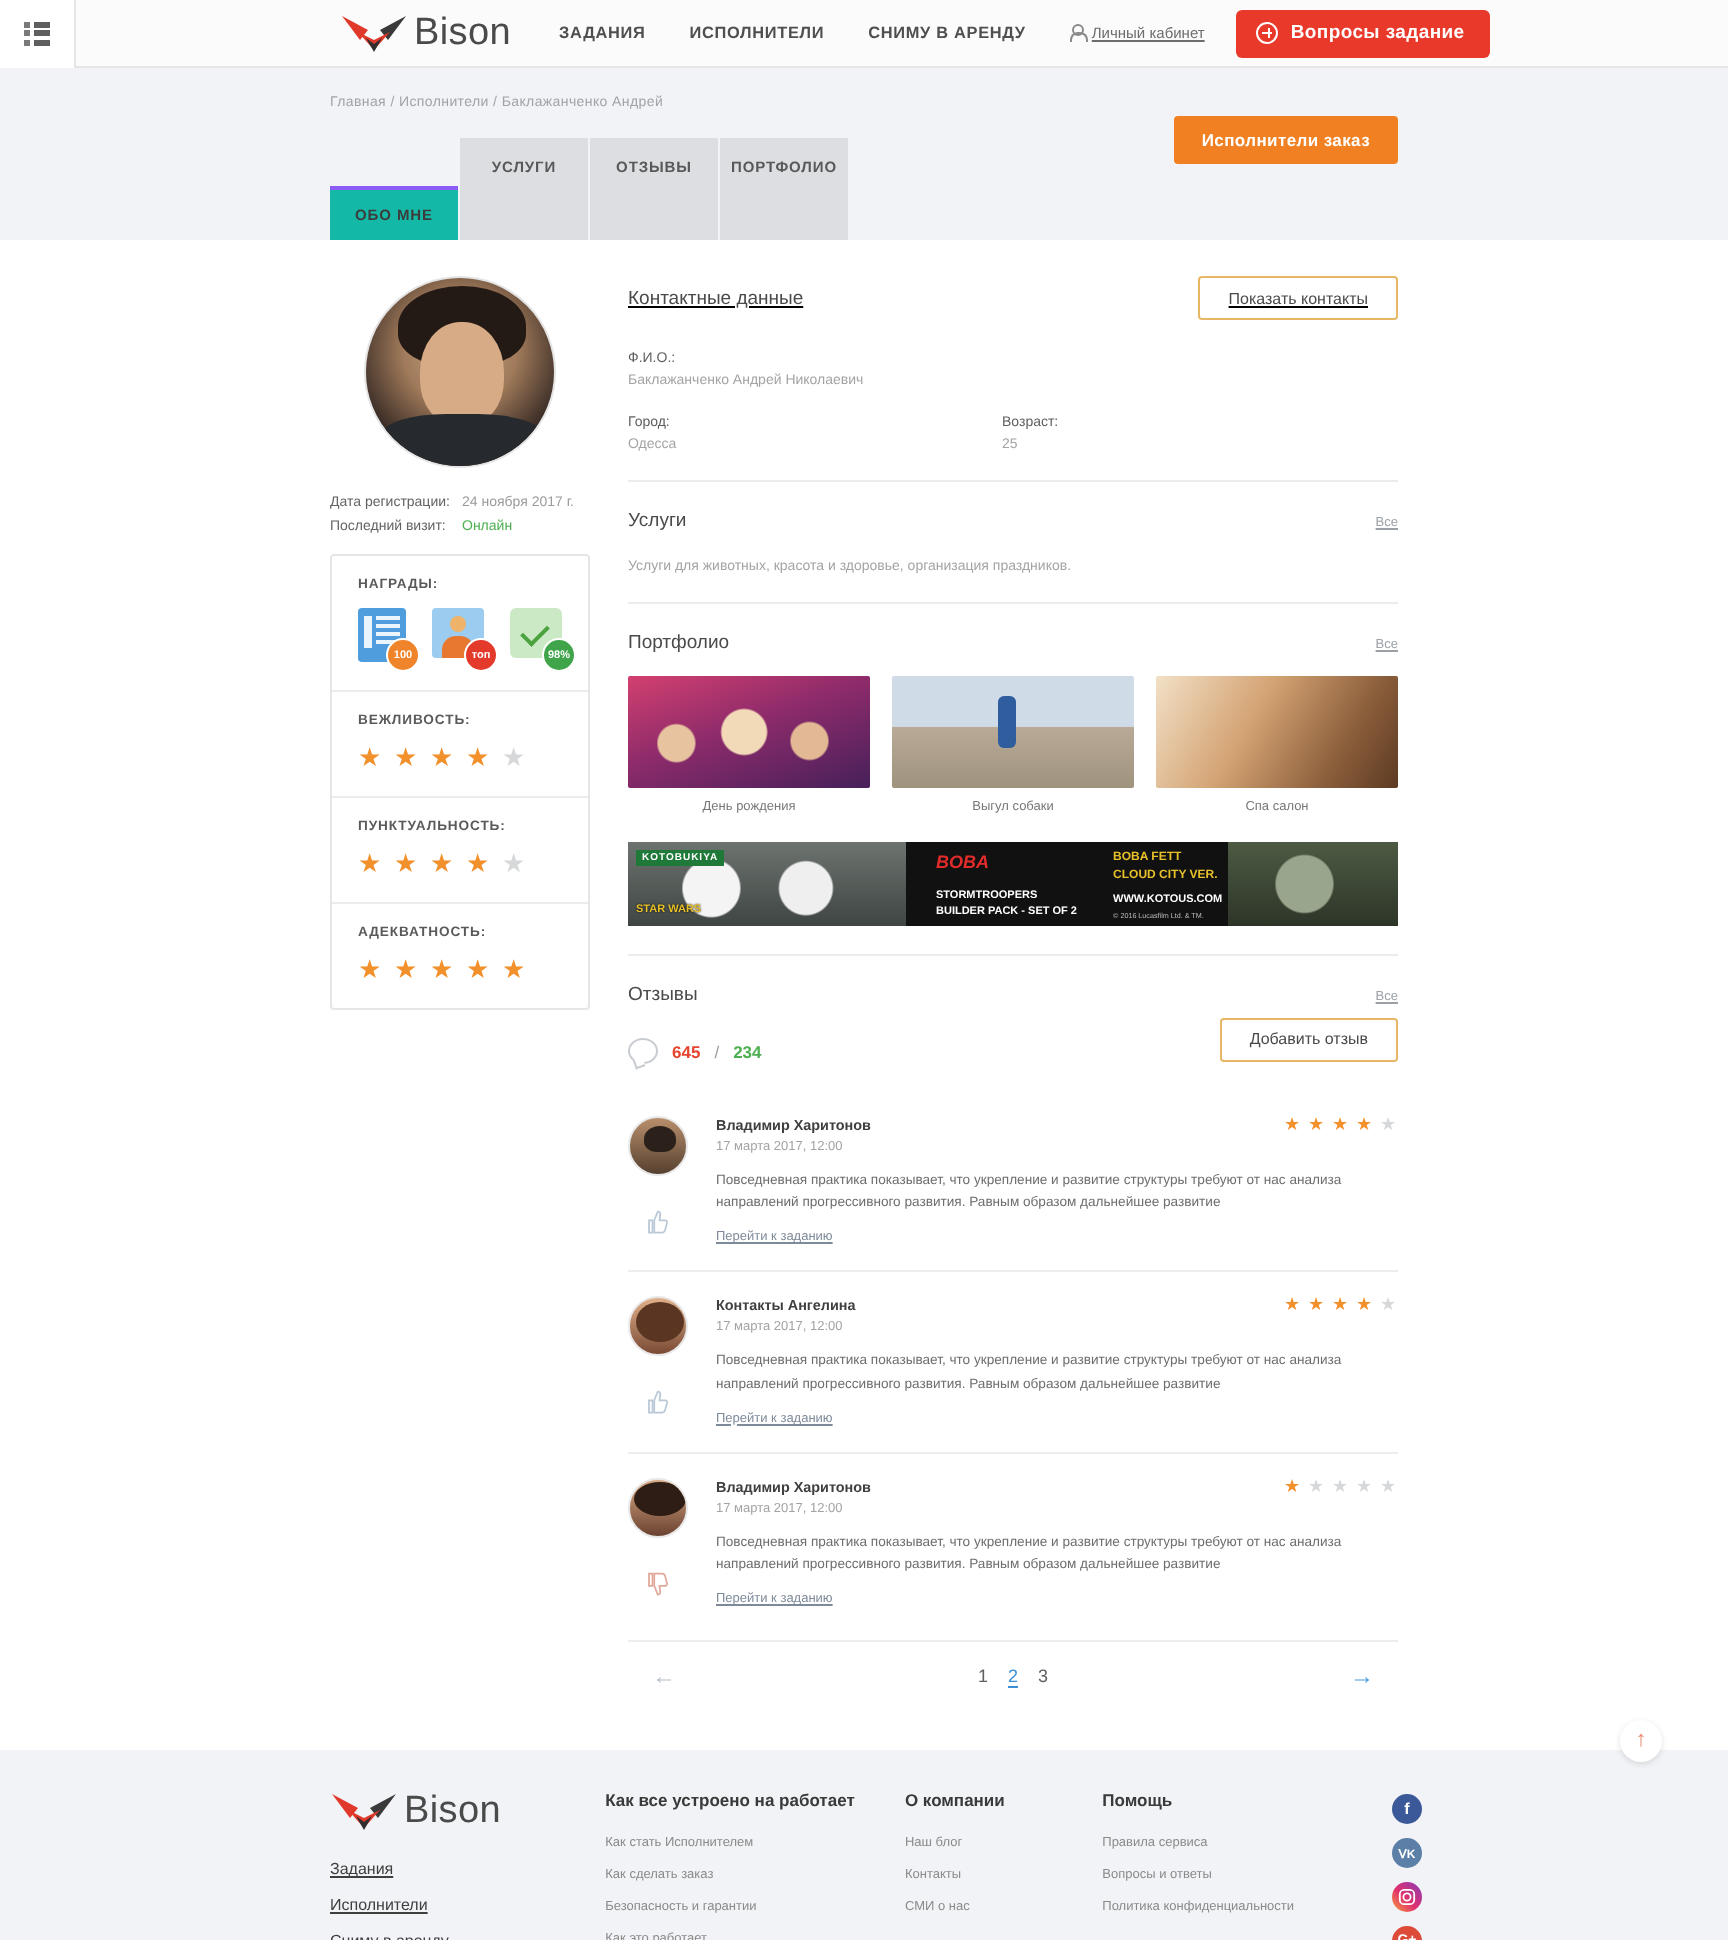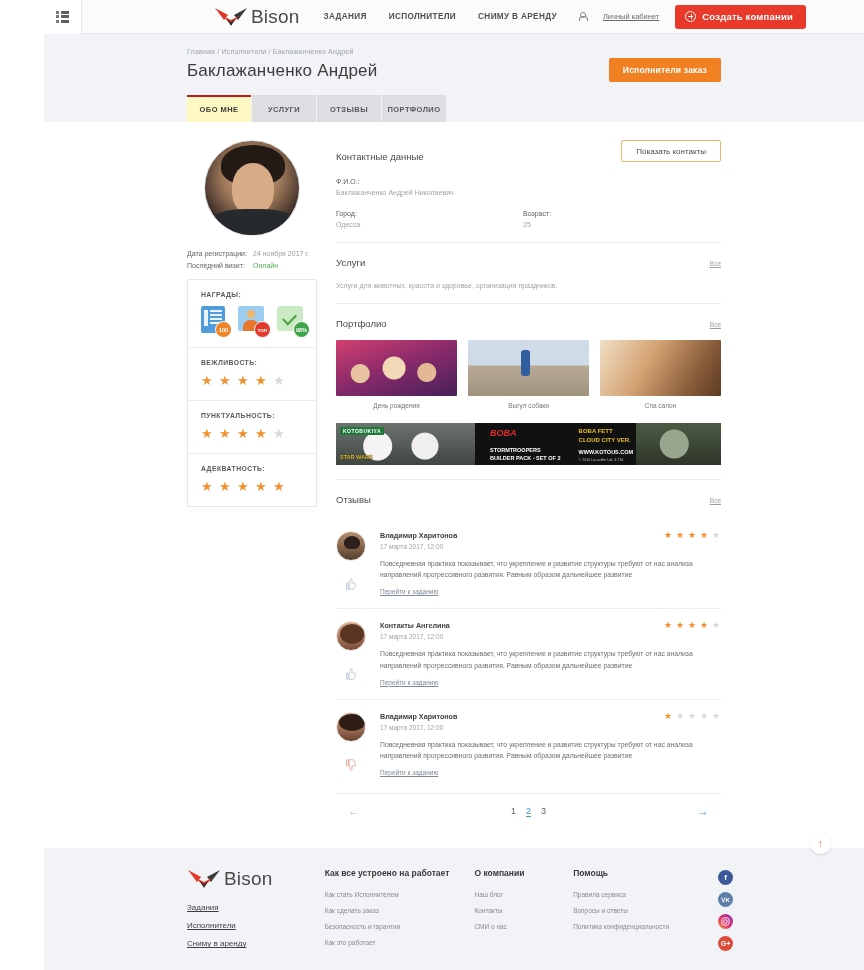--- a/index.html
+++ b/index.html
@@ -2,21 +2,21 @@
 <html lang="ru"><head>
 <meta charset="utf-8">
 <style>
   * { box-sizing: border-box; margin: 0; padding: 0; }
   html, body {
     width: 864px; height: 970px;
     font-family: "Liberation Sans", sans-serif;
     background: #ffffff;
     overflow: hidden;
   }
-  .page { position: relative; width: 864px; height: 970px; background:#fff;padding-left:44px; }
+  .page { position: relative; width: 864px; height: 970px; background:#fff; }
 
   
   .topbar {
     position: relative;
     height: 34px;
     background: #fbfbfb;
     border-bottom: 1px solid #e6e6e6;
     display: flex; align-items: center;
   }
   .burger-cell {
@@ -32,21 +32,21 @@
 
   .logo-wrap { display:flex; align-items:center; margin-left:132px; }
   .logo-mark { width: 34px; height: 22px; position: relative; margin-right: 3px; }
   .logo-text { font-size: 19px; color: #4a4a4a; letter-spacing: .2px; }
 
   .nav { display: flex; align-items: center; margin-left: 24px; gap: 22px; }
   .nav a {
     font-size: 8.2px; color: #4f4f4f; text-decoration: none;
     letter-spacing: .35px; font-weight: bold; white-space: nowrap;
   }
-  .cabinet { display:flex; align-items:center; margin-left: 22px; gap:17px; }
+  .cabinet { display:flex; align-items:center; margin-left: 22px; gap:4px; }
   .cabinet .person-ico { width:7px; height:9px; position:relative; }
   .cabinet .person-ico::before{content:"";position:absolute;top:0;left:1.5px;width:4px;height:4px;border:1px solid #8a8a8a;border-radius:50%;}
   .cabinet .person-ico::after{content:"";position:absolute;bottom:0;left:0;width:7px;height:4px;border:1px solid #8a8a8a;border-bottom:none;border-radius:4px 4px 0 0;}
   .cabinet span { font-size: 7.5px; color:#6d6d6d; text-decoration: underline; white-space:nowrap;}
 
   .btn-create {
     margin-left: 16px;
     background: #e8392b; color: #fff; border: none;
     height: 24px; padding: 0 13px 0 10px;
     border-radius: 3px; font-size: 9.5px; font-weight: bold;
@@ -68,21 +68,21 @@
     background: #f08022; color: #fff; border: none;
     height: 24px; padding: 0 14px; border-radius: 2px;
     font-size: 8.5px; font-weight: bold; cursor: pointer; letter-spacing:.2px;
   }
   .tabs { display: flex; margin-top: 14px; }
   .tab {
     background: #dcdee1; color: #585858; font-size: 7.5px; font-weight: bold;
     padding: 8px 0; width: 64px; text-align:center; cursor: pointer;
     letter-spacing:.45px; border-top: 2px solid transparent;
   }
-  .tab.active { background: #fef9c3; color: #3c3c3c; border-top: 2px solid #b91c1c; }
+  .tab.active { background: #14b8a6; color: #3c3c3c; border-top: 2px solid #8b5cf6; margin-top: 24px; }
   .tab + .tab { margin-left: 1px; }
 
   
   .content { display: flex; width: 534px; margin: 0 auto; padding-top: 18px; }
   .col-left { width: 130px; margin-right: 19px; flex: none; }
   .col-right { flex: 1; }
 
   .avatar-big {
     width: 96px; height: 96px; border-radius: 50%;
     margin: 0 auto 14px auto;
@@ -130,21 +130,21 @@
 
   
   .block-head { display: flex; align-items: baseline; justify-content: space-between; }
   .block-title { font-size: 9.5px; color: #4a4a4a; }
   .all-link { font-size: 6.5px; color: #9aa0a6; text-decoration: underline; cursor: pointer; }
   .btn-outline {
     border: 1px solid #e8b765; background: #fff; color: #4a4a4a;
     font-size: 8px; height: 22px; padding: 0 14px; border-radius: 2px;
     cursor: pointer; font-weight: normal;
   }
-  .contacts-head { display:flex; align-items:flex-end; justify-content:space-between; }
+  .contacts-head { display:flex; align-items:center; justify-content:space-between;text-decoration:underline; }
   .field-label { font-size: 7px; color: #5e5e5e; margin-bottom: 4px; }
   .field-val { font-size: 7px; color: #a4a4a4; }
   .hr { height: 1px; background: #ececec; margin: 14px 0; }
 
   .portfolio-grid { display: flex; gap: 11px; margin-top: 11px; }
   .pf-item { flex: 1; }
   .pf-img { height: 56px; border-radius: 1px; }
   .pf-cap { text-align: center; font-size: 6.5px; color: #777; margin-top: 6px; }
   .pf1 { background:
      radial-gradient(circle at 20% 60%, #e8c3a0 0 9px, transparent 10px),
@@ -272,28 +272,27 @@
       <a href="#">СНИМУ В АРЕНДУ</a>
     </div>
 
     <div class="cabinet">
       <div class="person-ico"></div>
       <span>Личный кабинет</span>
     </div>
 
     <button class="btn-create">
       <span class="plus-circle"></span>
-      <span>Создать компании</span>
+      <span>Вопросы задание</span>
     </button>
   </div>
 
   <div class="hero">
     <div class="wrap">
       <div class="breadcrumb">Главная / Исполнители / Баклажанченко Андрей</div>
-      <h1 class="h1">Баклажанченко Андрей</h1>
       <button class="btn-offer">Исполнители заказ</button>
 
       <div class="tabs">
         <div class="tab active">ОБО МНЕ</div>
         <div class="tab">УСЛУГИ</div>
         <div class="tab">ОТЗЫВЫ</div>
         <div class="tab">ПОРТФОЛИО</div>
       </div>
     </div>
   </div>
@@ -445,20 +444,29 @@
       </div>
 
       <div class="hr"></div>
 
       <div>
         <div class="block-head">
           <div class="block-title">Отзывы</div>
           <div class="all-link">Все</div>
         </div>
 
+        <div class="rev-bar">
+          <div class="rev-count">
+            <div class="bubble"></div>
+            <span class="cnt-a">645</span>
+            <span class="cnt-sep">/</span>
+            <span class="cnt-b">234</span>
+          </div>
+          <button class="btn-outline">Добавить отзыв</button>
+        </div>
 
         <div style="margin-top:14px;">
 
           <div class="review">
             <div class="rev-left">
               <div class="rev-ava ava-m"></div>
               <div class="thumb">
                 <svg width="14" height="14" viewBox="0 0 16 16">
                     <path d="M4 7h2v7H4z" fill="none" stroke="#b9c7d6" stroke-width="1"></path>
                     <path d="M7 7l2-5c1.2 0 1.6.8 1.4 1.8L10 7h3.2c.9 0 1.3.7 1.1 1.5l-1.1 4c-.2.7-.6 1.5-1.6 1.5H7z" fill="none" stroke="#b9c7d6" stroke-width="1"></path>

